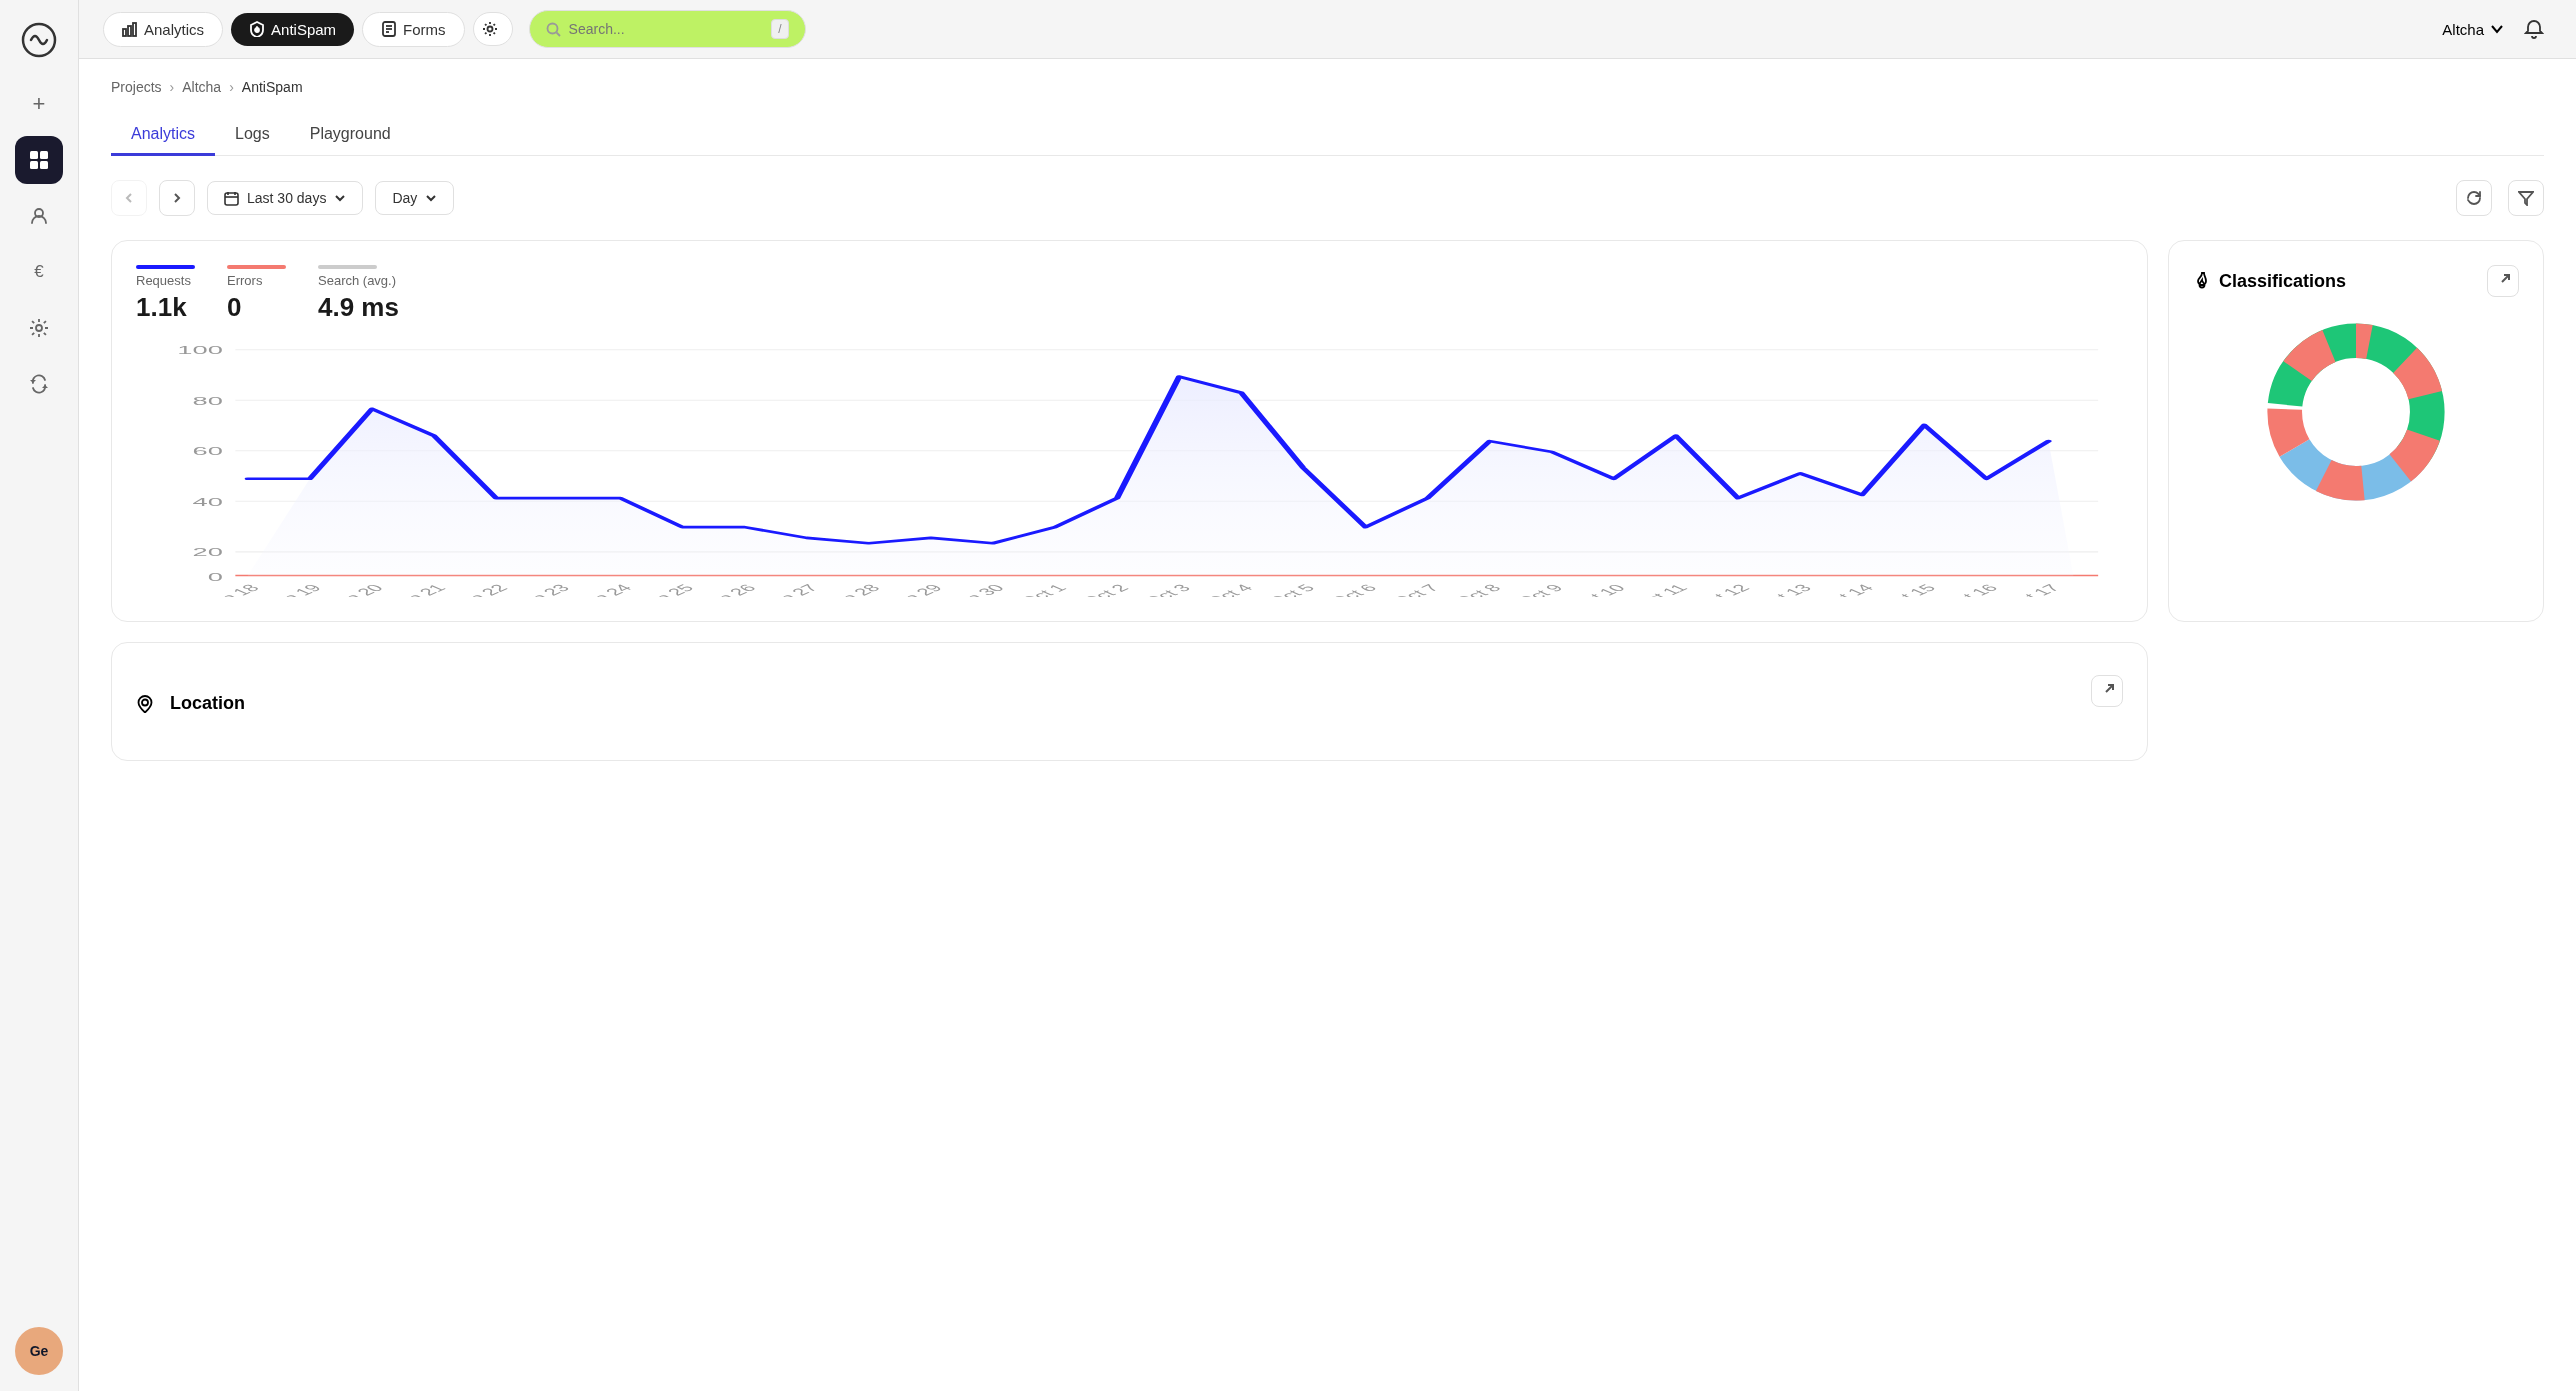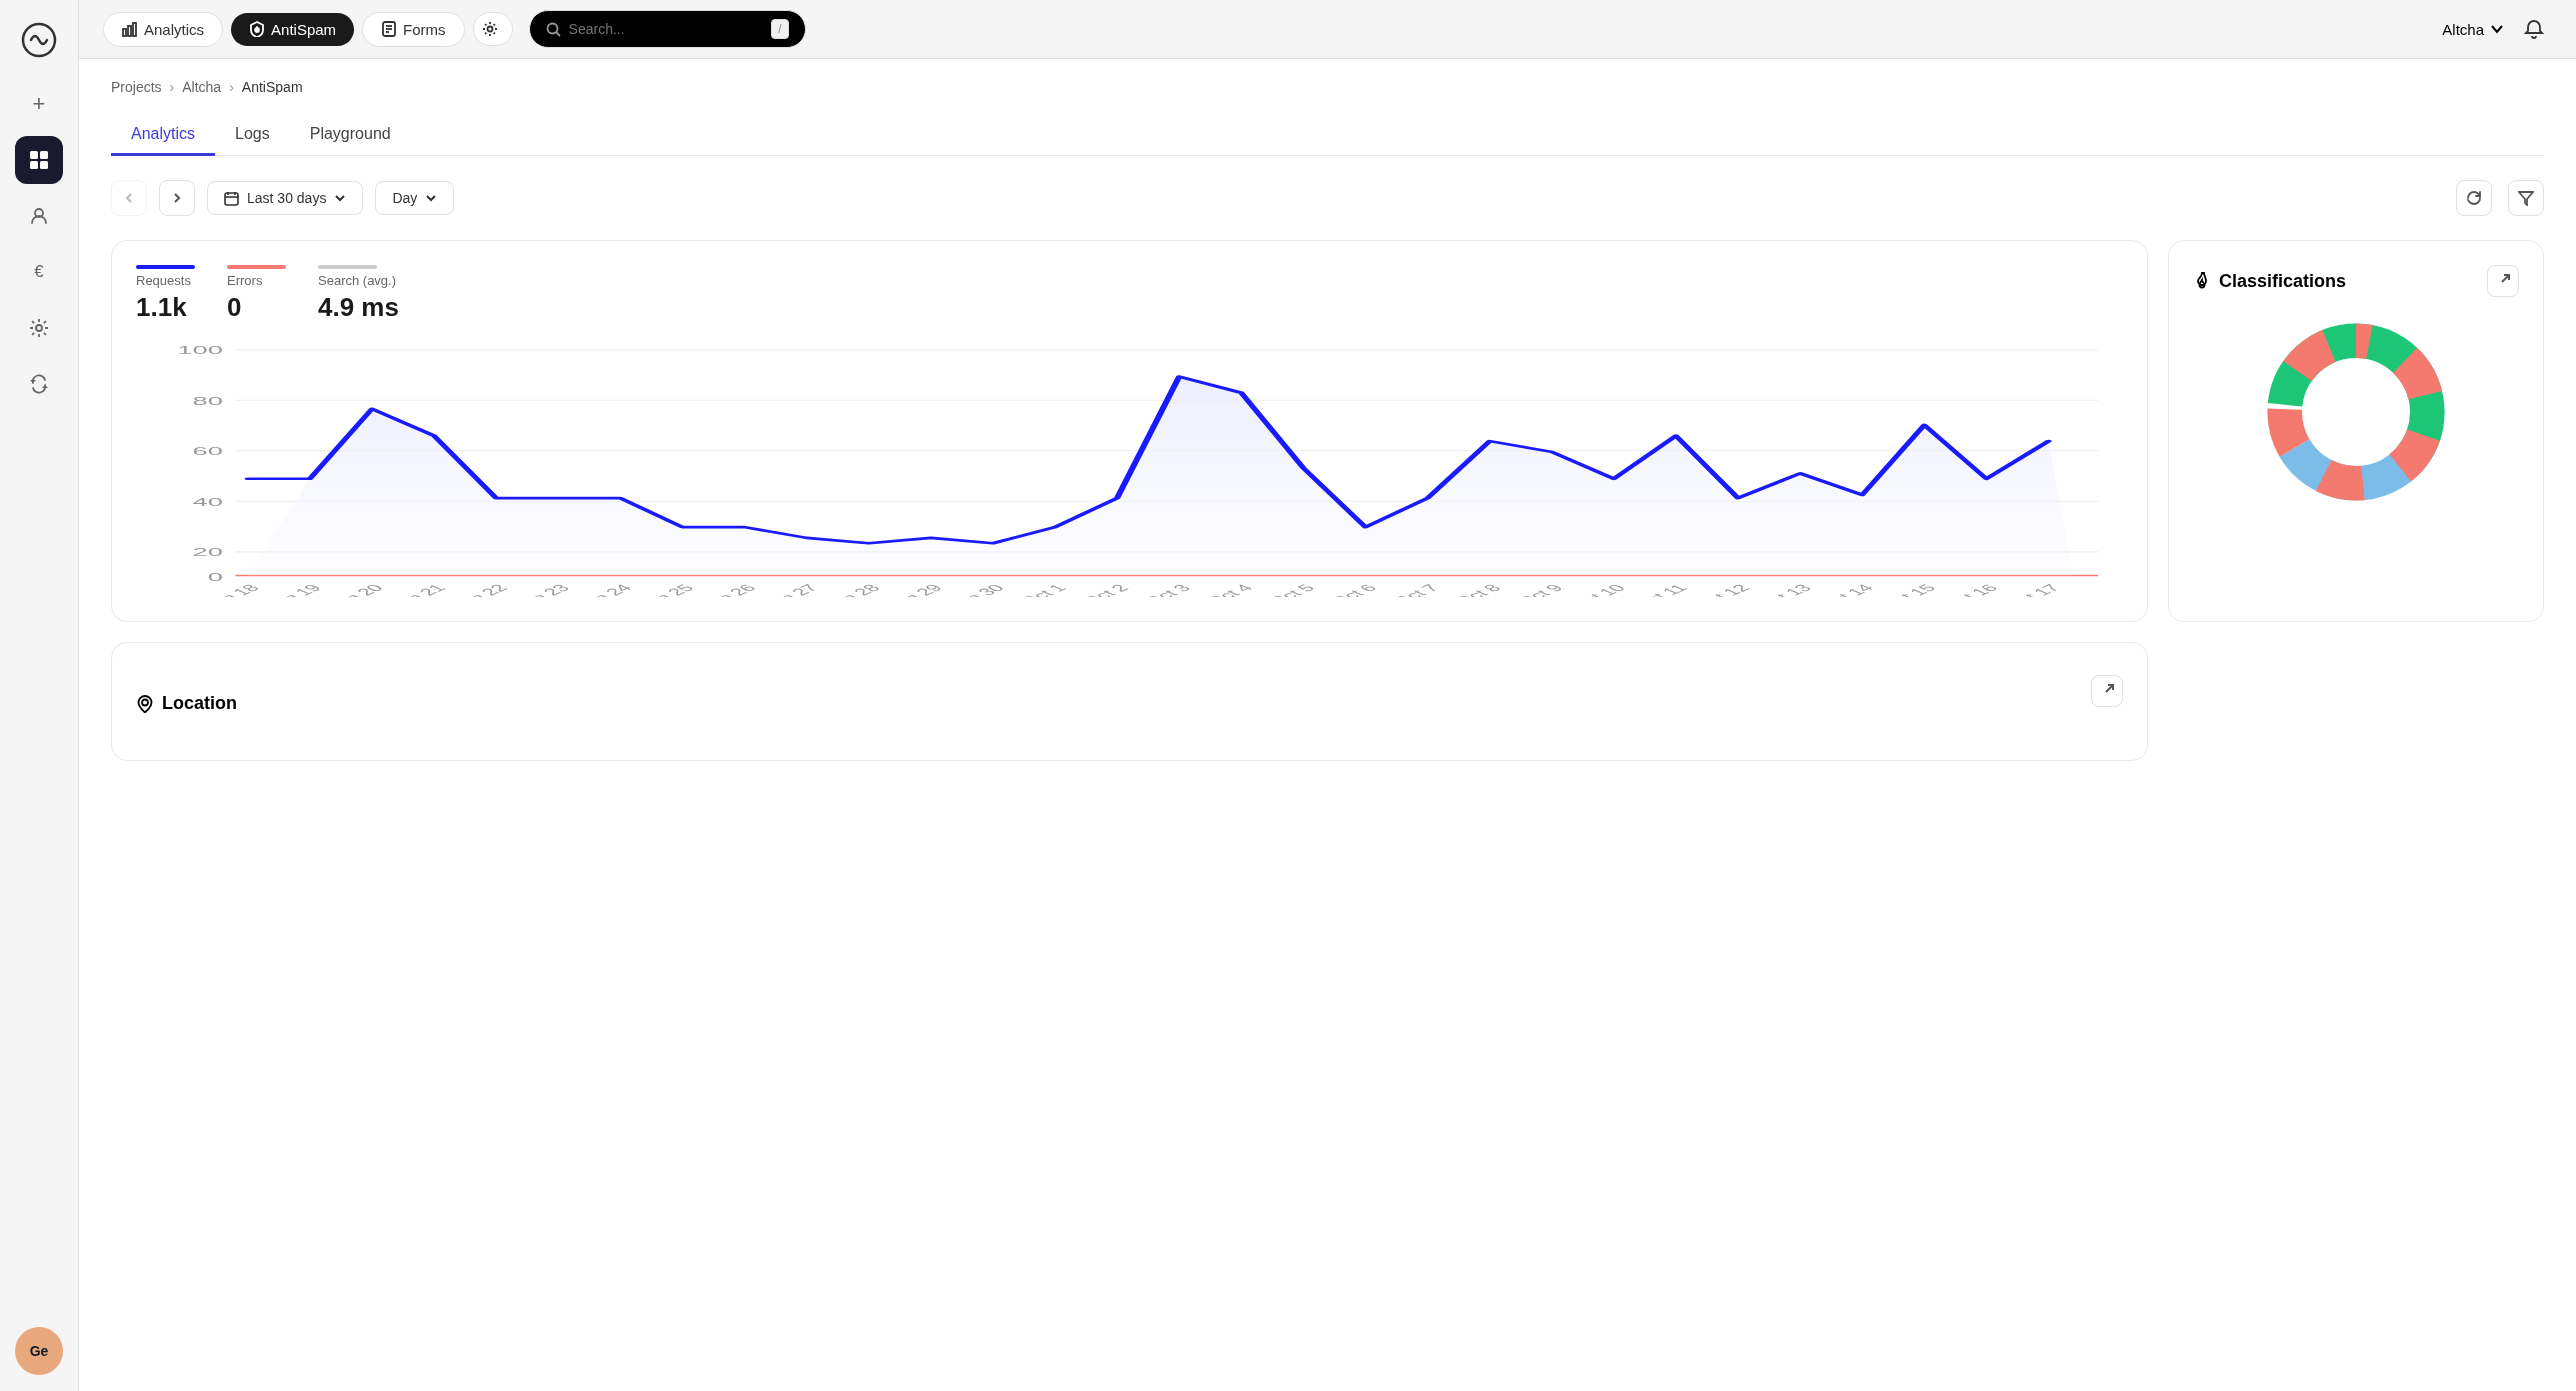--- a/index.html
+++ b/index.html
@@ -67,21 +67,21 @@
       background: transparent;
       border: none;
       display: flex; align-items: center; gap: 6px;
       transition: background 0.15s;
     }
     .nav-tab.active { background: #1a1a1a; color: white; }
     .nav-tab-light { background: white; border: 1px solid #e0e0e0; }
     .search-box {
       flex: 1;
       max-width: 277px;
-      background: #000000;
+      background: #bef264;
       border: 1px solid #e0e0e0;
       border-radius: 20px;
       padding: 8px 16px;
       display: flex; align-items: center; gap: 8px;
       margin-left: 8px;
     }
     .search-box input {
       border: none; outline: none; font-size: 14px; color: #666; background: transparent; flex: 1;
     }
     .search-kbd {
@@ -209,21 +209,21 @@
       background: white;
       border: 1px solid #e8e8e8;
       border-radius: 16px;
       padding: 24px;
       min-height: 119px;
     }
     .bottom-card-header {
       display: flex; align-items: center; justify-content: space-between;
     }
     .bottom-card-title {
-      display: flex; align-items: center; gap: 8px;
+      display: flex; align-items: center; gap: 16px;
       font-size: 18px; font-weight: 700; margin-top: 26px;
     }
   </style>
 </head>
 <body>
 
 <div class="sidebar">
   <div class="sidebar-logo">
     <svg viewBox="0 0 36 36" fill="none">
       <circle cx="18" cy="18" r="16" stroke="#333" stroke-width="2.5"></circle>

